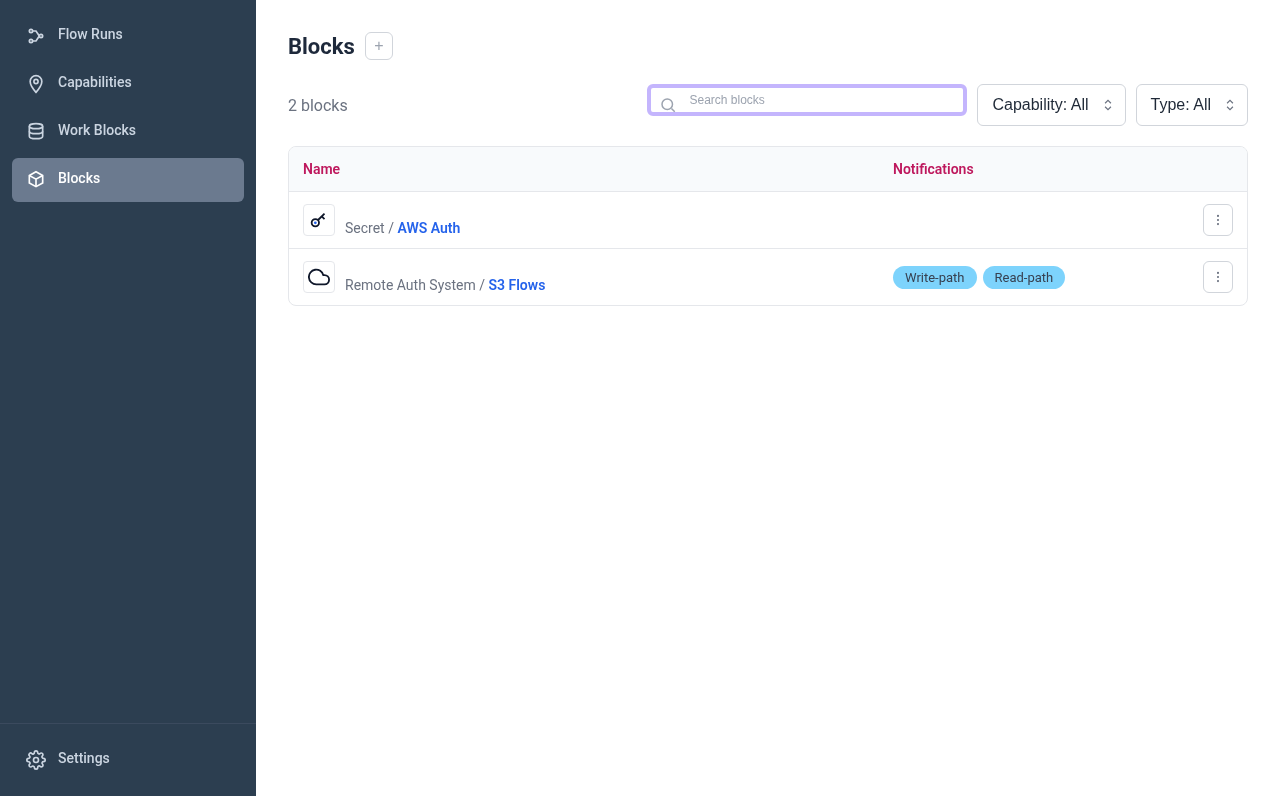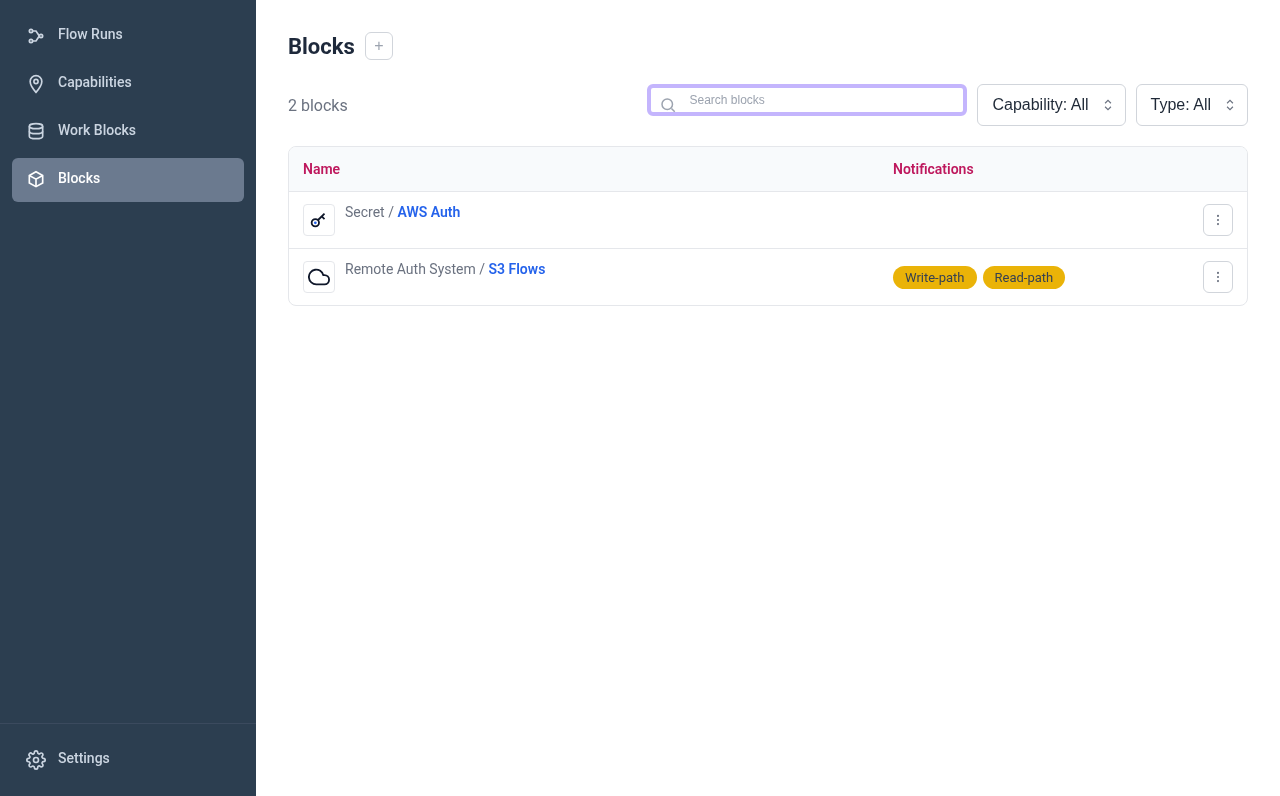--- a/index.html
+++ b/index.html
@@ -195,21 +195,21 @@
       align-items: center;
       border-bottom: 1px solid #e5e7eb;
       padding: 12px 14px;
     }
     .table-row:last-child {
       border-bottom: none;
     }
     .block-name-cell {
       flex: 1;
       display: flex;
-      align-items: flex-start;
+      align-items: flex-end;
       gap: 10px;
     }
     .block-icon {
       width: 32px;
       height: 32px;
       border: 1px solid #e5e7eb;
       border-radius: 4px;
       display: flex;
       align-items: center;
       justify-content: center;
@@ -229,21 +229,21 @@
       color: #2563eb;
       font-weight: 600;
     }
     .cap-cell {
       width: 300px;
       display: flex;
       gap: 6px;
       flex-wrap: wrap;
     }
     .cap-badge {
-      background: #eab308;
+      background: #7dd3fc;
       color: #374151;
       font-size: 13px;
       padding: 4px 12px;
       border-radius: 999px;
     }
     .action-cell {
       width: 40px;
       display: flex;
       justify-content: flex-end;
     }

